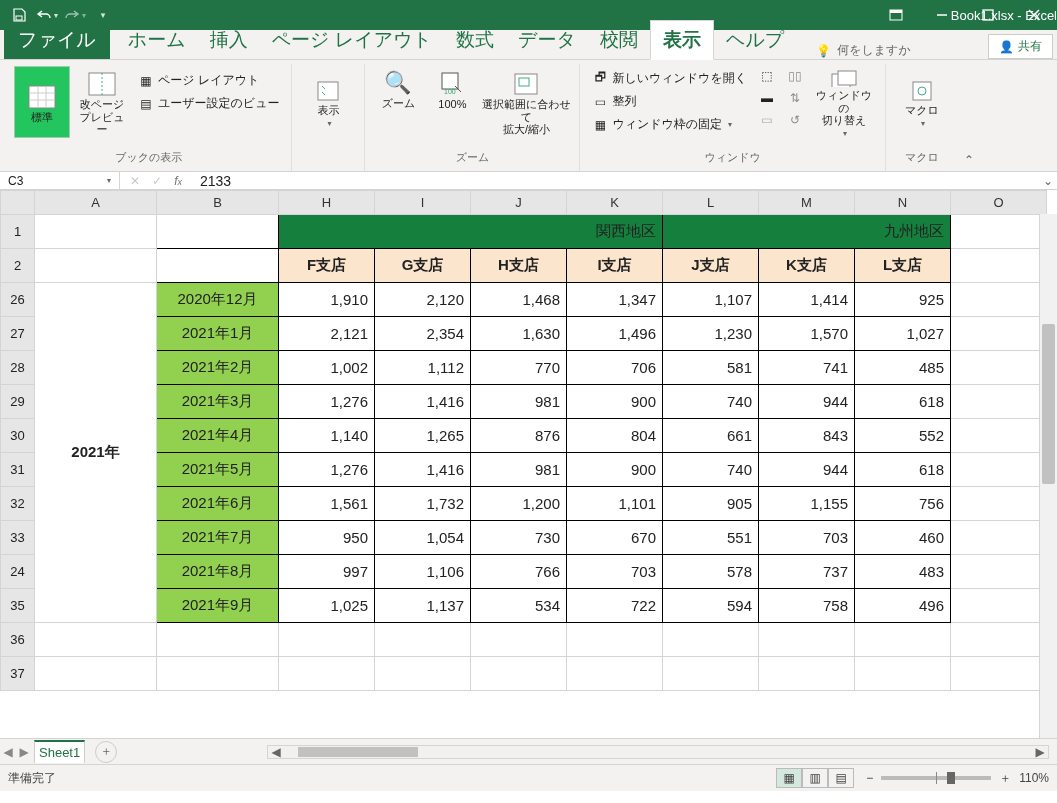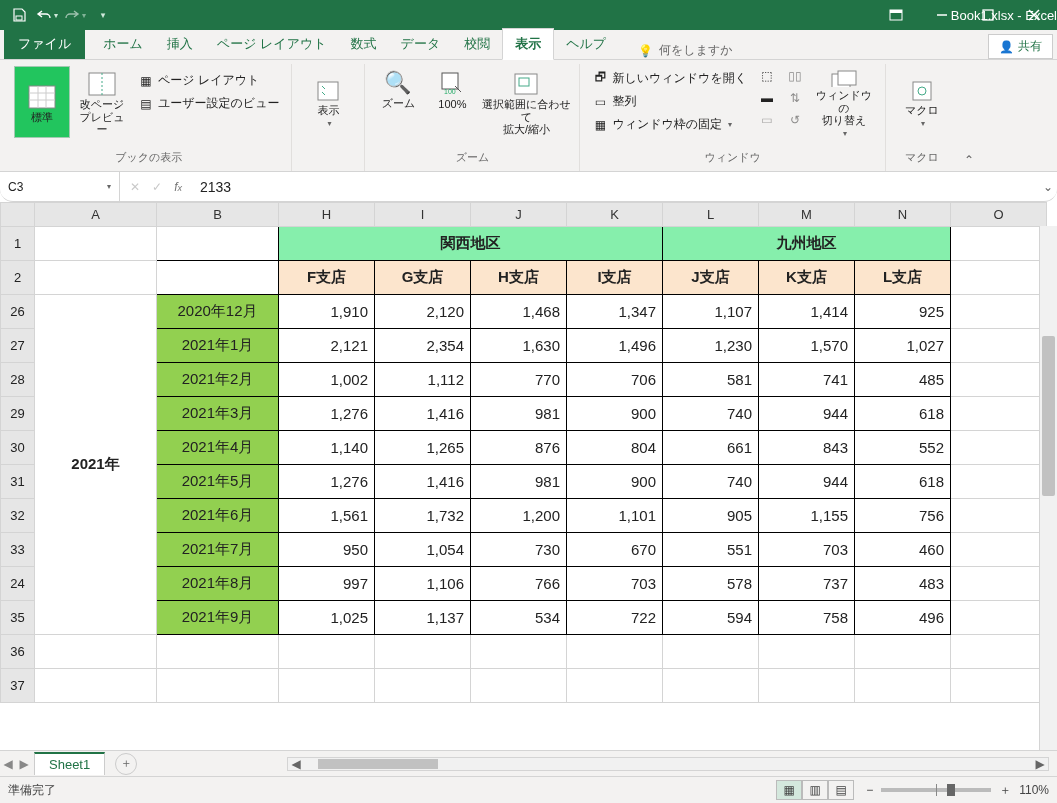--- a/index.html
+++ b/index.html
@@ -14,69 +14,69 @@
   .qat .ico { width:26px; height:26px; display:flex; align-items:center; justify-content:center; }
   .title-bar .title { position:absolute; left:0; right:0; text-align:right; font-size:13px; pointer-events:none; }
   .wctrl { position:absolute; right:0; top:0; height:30px; display:flex; }
   .wctrl div { width:46px; height:30px; display:flex; align-items:center; justify-content:center; }
 
   
   svg { display:block; }
 
   
   .tab-row { height:30px; display:flex; align-items:flex-end; padding:0 4px; border-bottom:1px solid #d4d4d4; background:#f3f2f1;}
-  .tab { padding:6px 12px; font-size:13px; color:#217346; }
+  .tab { padding:6px 12px; font-size:19px; color:#217346; }
   .tab.active { background:#fff; border:1px solid #d4d4d4; border-bottom:1px solid #fff; position:relative; top:1px; color:#217346; font-weight:600;}
   .tab.file { background:#217346; color:#fff; padding:6px 14px; margin-right:6px;}
   .tell { margin-left:20px; color:#666; display:flex; align-items:center; gap:6px;}
   .share { margin-left:auto; color:#217346; border:1px solid #ccc; padding:3px 10px; background:#fff; display:flex; gap:4px; align-items:center;}
 
   
   .ribbon { height:112px; background:#f3f2f1; border-bottom:1px solid #d4d4d4; display:flex; align-items:stretch; padding:4px 6px 0 6px; }
   .group { border-right:1px solid #e1dfdd; padding:2px 8px; display:flex; flex-direction:column; justify-content:space-between; }
   .group-content { display:flex; align-items:flex-start; gap:4px; flex:1;}
   .group-label { text-align:center; font-size:11px; color:#666; padding:2px 0 4px 0;}
   .big-btn { display:flex; flex-direction:column; align-items:center; justify-content:center; width:56px; height:72px; text-align:center; font-size:11px; line-height:1.15; gap:2px; padding-top:4px;}
   .big-btn.sel { background:#22c55e; border:1px solid #a3c9b2;}
   .mid-btn { display:flex; flex-direction:column; align-items:center; width:50px; font-size:11px; text-align:center; line-height:1.15; padding-top:4px; gap:2px; }
   .item-row { display:flex; align-items:center; gap:4px; font-size:12px; padding:2px 4px; white-space:nowrap;}
   .stack { display:flex; flex-direction:column; gap:2px;}
   .icon16 { width:16px; height:16px; display:flex; align-items:center; justify-content:center; font-size:12px;}
   .dd-arrow { font-size:8px; color:#666; margin-left:2px;}
   .collapse { align-self:flex-end; padding:4px 6px; color:#666; cursor:pointer;}
 
   
-  .fxbar { height:30px; border-bottom:1px solid #d4d4d4; display:flex; align-items:center; background:#fff;border-radius:13px;}
+  .fxbar { height:18px; border-bottom:1px solid #d4d4d4; display:flex; align-items:center; background:#fff;}
   .name-box { width:120px; border-right:1px solid #d4d4d4; padding:0 8px; height:100%; display:flex; align-items:center; justify-content:space-between;}
   .fx-icons { display:flex; align-items:center; gap:12px; padding:0 10px; color:#777;}
   .fx-input { flex:1; padding:0 8px; font-size:14px; color:#222; border:none; outline:none;}
   .fx-expand { width:18px; text-align:center; color:#666;}
 
   
   .sheet-area { position:relative; height:548px; overflow:hidden; background:#fff;}
   table.grid { border-collapse:collapse; table-layout:fixed; }
   table.grid th, table.grid td { border:1px solid #d4d4d4; height:34px; font-size:15px; }
   table.grid thead th { background:#e6e6e6; font-weight:400; font-size:13px; color:#333; height:24px; text-align:center;}
   table.grid td.rowhdr, table.grid th.rowhdr { background:#e6e6e6; text-align:center; font-size:13px; width:34px;}
   table.grid td { padding:0 6px; }
-  .region-hdr { background:#86efac; text-align:center; font-size:18px; font-weight:700;}
+  .region-hdr { background:#15803d; text-align:right; font-size:18px; font-weight:400;}
   .branch-hdr { background:#fce5cd; text-align:center; font-size:17px; font-weight:600; }
   .month-cell { background:#92d050; text-align:center; font-size:17px; border:1px solid #000 !important;}
   .year-cell { text-align:center; font-size:18px; font-weight:600; vertical-align:middle;}
   .num { text-align:right; font-size:17px; border:1px solid #000 !important;}
   .b-outline { border:1px solid #000 !important;}
   .col-wide { width:122px; }
   .col-data { width:96px; }
   .vscroll { position:absolute; right:0; top:24px; bottom:0; width:18px; background:#f1f1f1; border-left:1px solid #d4d4d4;}
   .vscroll .thumb { position:absolute; left:2px; right:2px; top:110px; height:160px; background:#c1c1c1; border-radius:2px;}
 
   
   .sheet-tabs { height:26px; border-top:1px solid #d4d4d4; display:flex; align-items:center; background:#f3f2f1; font-size:12px;}
   .sheet-tabs .nav { width:16px; text-align:center; color:#888;}
-  .sheet-tab { background:#fff; border:1px solid #ccc; border-bottom:none; padding:3px 14px; font-size:13px; color:#217346; margin-left:2px; border-top:2px solid #217346;}
+  .sheet-tab { background:#fff; border:1px solid #ccc; border-bottom:none; padding:3px 4px; font-size:13px; color:#217346; margin-left:2px; border-top:2px solid #217346;}
   .addsheet { width:22px; height:22px; border:1px solid #ccc; border-radius:50%; display:flex; align-items:center; justify-content:center; margin-left:10px; color:#666;}
   .hscroll { flex:1; margin:0 8px 0 150px; height:14px; background:#f1f1f1; border:1px solid #d4d4d4; position:relative;}
   .hscroll .thumb { position:absolute; left:30px; width:120px; top:1px; bottom:1px; background:#c1c1c1;}
   .hscroll .arr { position:absolute; top:0; bottom:0; width:16px; display:flex; align-items:center; justify-content:center; color:#666;}
 
   
   .status { height:27px; background:#f3f2f1; border-top:1px solid #d4d4d4; display:flex; align-items:center; padding:0 8px; font-size:12px; color:#444;}
   .status .views { margin-left:auto; display:flex; gap:0;}
   .status .views div { width:26px; height:20px; border:1px solid #bbb; display:flex; align-items:center; justify-content:center;}
   .zoom { display:flex; align-items:center; gap:8px; margin-left:12px;}

